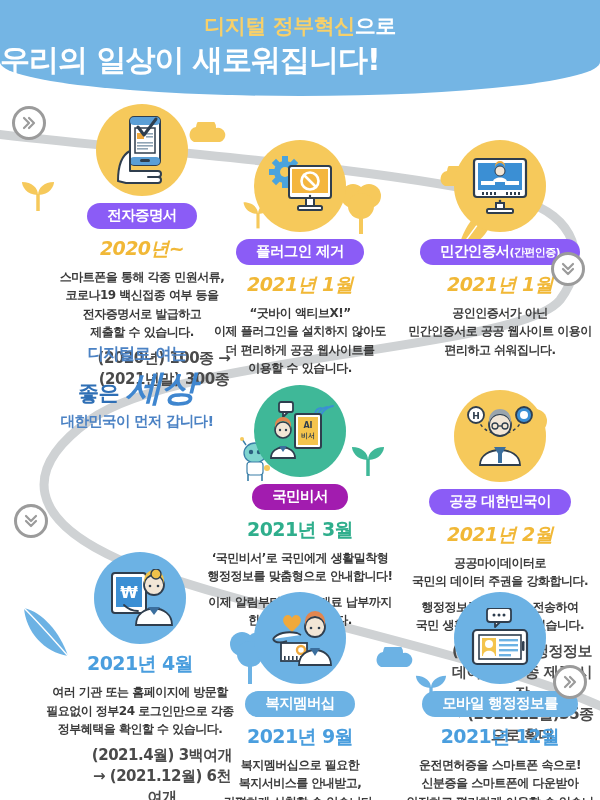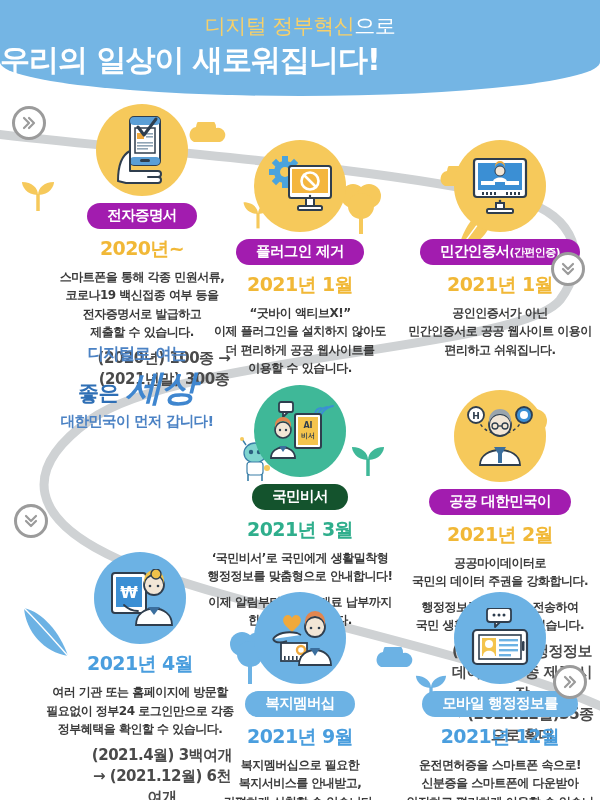--- a/index.html
+++ b/index.html
@@ -29,21 +29,21 @@
     height: 96px;
     background: #74b5e4;
     border-radius: 0 0 300px 300px / 0 0 34px 34px;
     z-index: 5;
   }
   .header-line1 {
     position: absolute;
     top: 12px; left: 0; width: 600px;
     text-align: center;
     font-size: 21px;
-    font-weight: normal;
+    font-weight: bold;
     letter-spacing: -0.5px;
     color: #ffffff;
     white-space: nowrap;
   }
   .header-line1 .hl { color: #f7d06a; }
   .header-line2 {
     position: absolute;
     top: 40px; left: 0; width: 600px;
     text-align: left;
     font-size: 30px;
@@ -132,25 +132,25 @@
     font-size: 15px;
     line-height: 1.4;
     color: #4a4a4a;
     letter-spacing: -0.5px;
     font-weight: bold;
     margin-left: 44px;
   }
 
   
   .t-yellow .icon-circle { background: #f6c95b; }
-  .t-yellow .badge       { background: #a21caf; }
-  .t-yellow .date        { color: #f1b837; }
+  .t-yellow .badge       { background: #8b5cf6; }
+  .t-yellow .date        { color: #f1b837; font-style: italic; }
 
   .t-green  .icon-circle { background: #3fb898; }
-  .t-green  .badge       { background: #14532d; }
+  .t-green  .badge       { background: #a21caf; }
   .t-green  .date        { color: #2fae8c; }
 
   .t-blue   .icon-circle { background: #6cb2e4; }
   .t-blue   .badge       { background: #6cb2e4; }
   .t-blue   .date        { color: #4a9ede; }
 
   
   .slogan {
     position: absolute;
     width: 210px;

